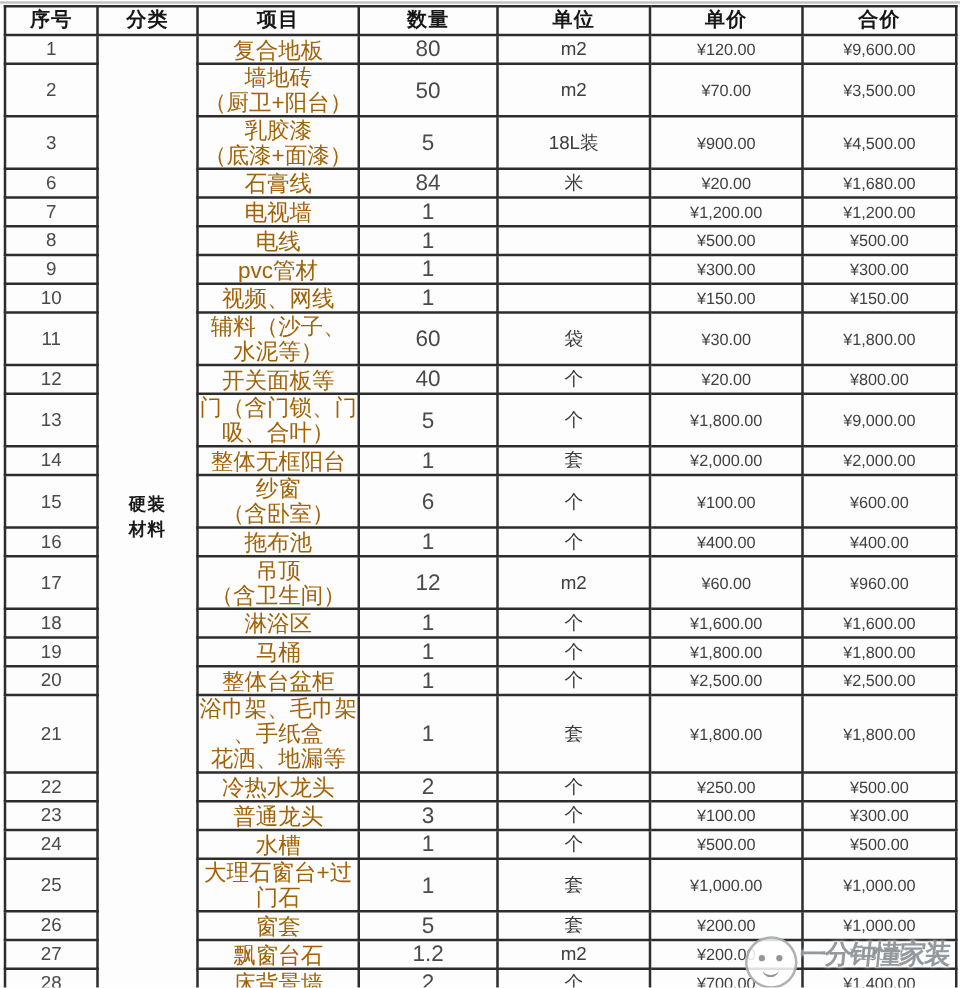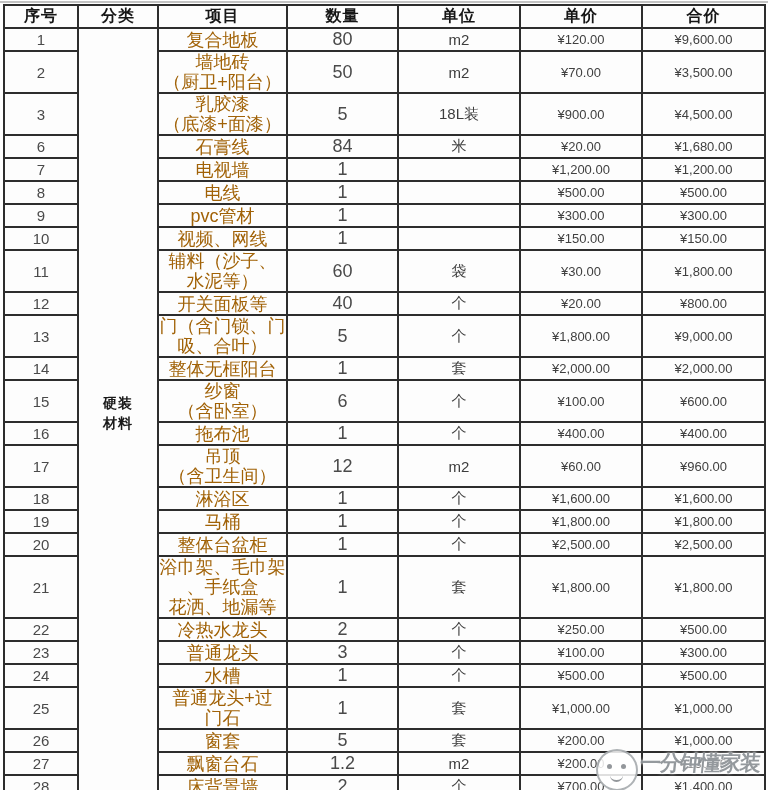--- a/index.html
+++ b/index.html
@@ -346,21 +346,21 @@
         <tr class="lines-1">
           <td class="c-seq">24</td>
           <td class="c-item">水槽</td>
           <td class="c-qty">1</td>
           <td class="c-unit">个</td>
           <td class="c-price">¥500.00</td>
           <td class="c-total">¥500.00</td>
         </tr>
         <tr class="lines-2">
           <td class="c-seq">25</td>
-          <td class="c-item">普通龙头+过
+          <td class="c-item">大理石窗台+过
 门石</td>
           <td class="c-qty">1</td>
           <td class="c-unit">套</td>
           <td class="c-price">¥1,000.00</td>
           <td class="c-total">¥1,000.00</td>
         </tr>
         <tr class="lines-1">
           <td class="c-seq">26</td>
           <td class="c-item">窗套</td>
           <td class="c-qty">5</td>

